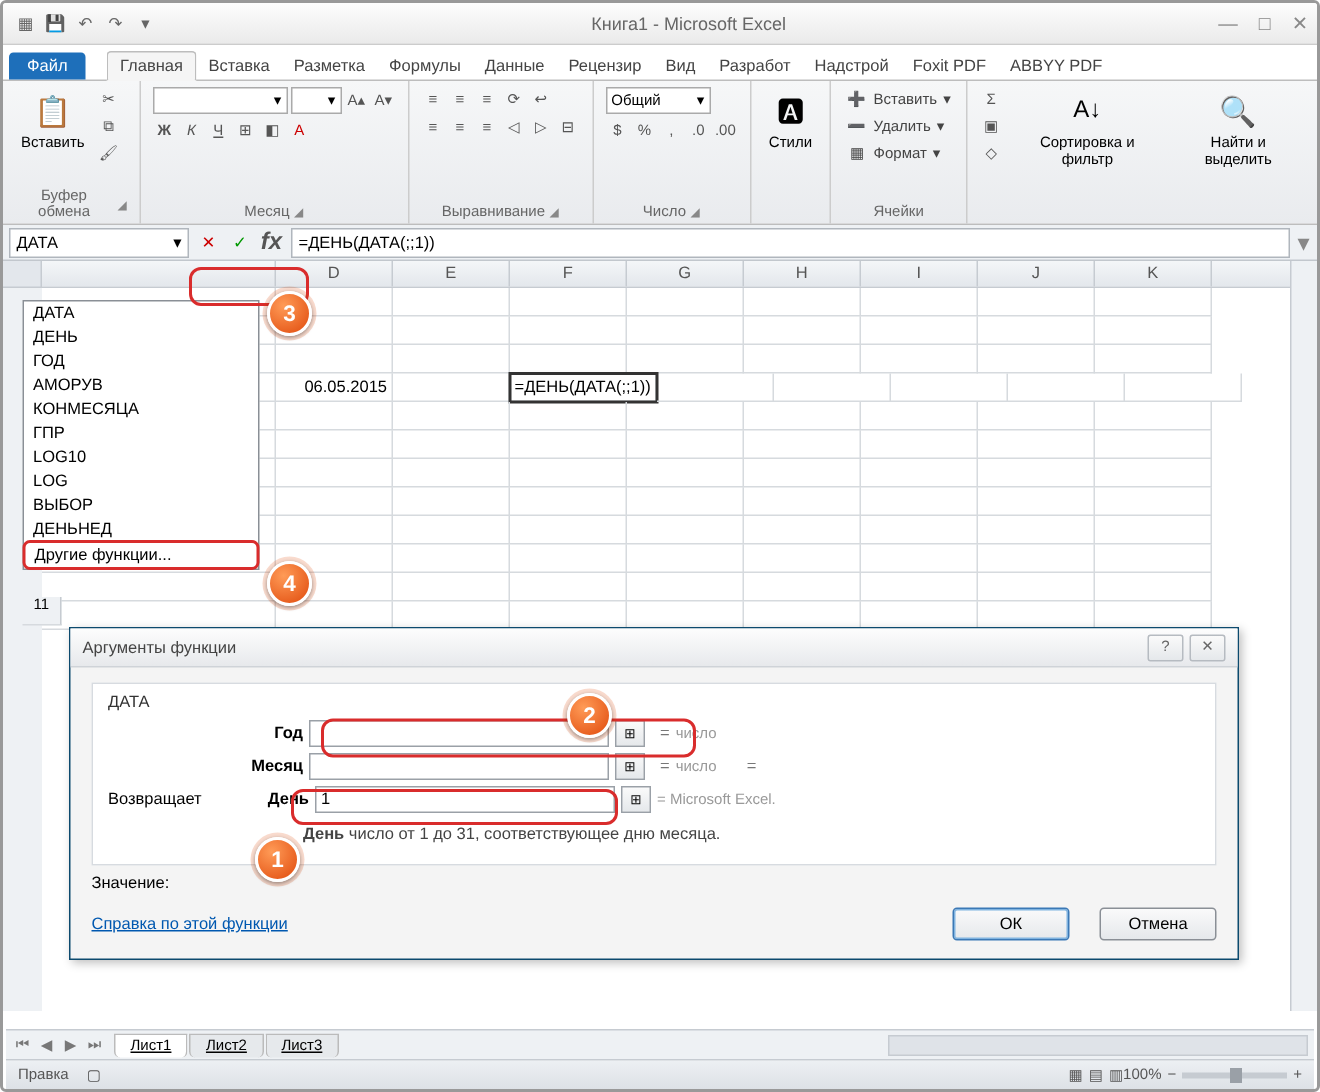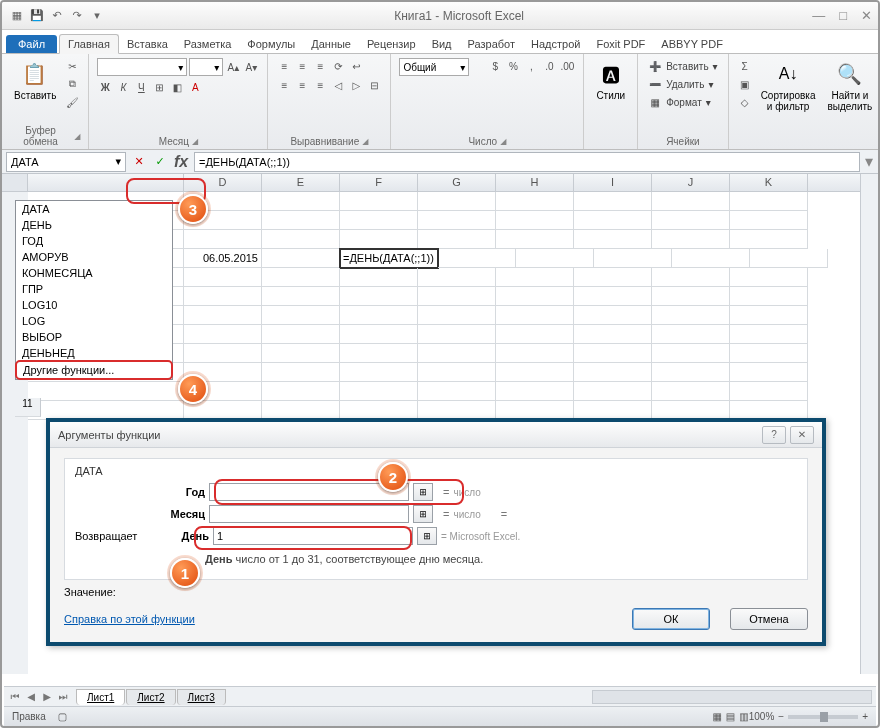--- a/index.html
+++ b/index.html
@@ -8,21 +8,21 @@
 
 .titlebar { height: 28px; background: linear-gradient(#fdfdfd, #eaeaea); display: flex; align-items: center; padding: 0 6px; border-bottom: 1px solid #ccc; }
 .titlebar .qat { display: flex; gap: 2px; align-items: center; }
 .titlebar .qat-item { width: 18px; height: 18px; display: flex; align-items: center; justify-content: center; font-size: 11px; color: #666; }
 .titlebar .title { flex: 1; text-align: center; font-size: 12px; color: #666; }
 .titlebar .winctrl { display: flex; gap: 14px; }
 .titlebar .winctrl span { font-size: 13px; color: #888; cursor: pointer; }
 
 
 .tabs { height: 24px; background: #fff; display: flex; align-items: flex-end; padding-left: 4px; border-bottom: 1px solid #bdbdbd; }
-.tab-file { background: #1e6fba; color: #fff; padding: 3px 12px; font-size: 11px; border-radius: 3px 3px 0 0; margin-right: 2px; }
+.tab-file { background: #1e6fba; color: #fff; padding: 3px 12px; font-size: 11px; border-radius: 3px 3px 0 0; margin-right: 14px; }
 .tab { padding: 3px 8px; font-size: 11px; color: #444; cursor: pointer; }
 .tab.active { background: #f5f5f5; border: 1px solid #bdbdbd; border-bottom: 1px solid #f5f5f5; border-radius: 3px 3px 0 0; margin-bottom: -1px; }
 
 
 .ribbon { height: 96px; background: linear-gradient(#f6f7f8, #e9ebee); border-bottom: 1px solid #bdbdbd; display: flex; font-size: 11px; }
 .group { border-right: 1px solid #ccc; padding: 4px 8px 2px 8px; display: flex; flex-direction: column; justify-content: space-between; }
 .group-label { text-align: center; color: #666; font-size: 10px; padding-top: 2px; display: flex; justify-content: center; align-items: center; gap: 3px; }
 .gl-arrow { font-size: 8px; color: #888; }
 .group-content { flex: 1; display: flex; align-items: flex-start; gap: 4px; }
 .big-btn { display: flex; flex-direction: column; align-items: center; gap: 2px; padding: 2px 4px; }
@@ -58,21 +58,21 @@
 .cell.right { text-align: right; }
 .cell.active { outline: 2px solid #333; outline-offset: -1px; }
 .vscroll { position: absolute; top: 0; right: 0; width: 18px; bottom: 0; background: #eef1f4; border-left: 1px solid #c6cbd1; }
 
 
 .fn-dropdown { position: absolute; top: 198px; left: 13px; width: 158px; background: #fff; border: 1px solid #8a8f96; z-index: 20; font-size: 11px; }
 .fn-item { padding: 2px 6px; cursor: pointer; }
 .fn-other { padding: 2px 6px; border: 2.5px solid #d92c2c; border-radius: 5px; margin: -1px; position: relative; z-index: 25; }
 
 
-.dialog { position: absolute; top: 416px; left: 44px; width: 780px; background: #f4f4f4; border: 4px solid #0c4a6e; box-shadow: 2px 2px 6px rgba(0,0,0,.25); z-index: 30; font-size: 11px; }
+.dialog { position: absolute; top: 416px; left: 44px; width: 780px; background: #f4f4f4; border: 1px solid #0c4a6e; box-shadow: 2px 2px 6px rgba(0,0,0,.25); z-index: 30; font-size: 11px; }
 .dlg-title { height: 26px; background: linear-gradient(#fdfdfd,#e7e9ec); display: flex; align-items: center; padding: 0 8px; border-bottom: 1px solid #cfd3d8; }
 .dlg-title .t { flex: 1; color: #444; }
 .dlg-title .tbtn { width: 24px; height: 18px; border: 1px solid #b6bbc1; background: linear-gradient(#fafafa,#e5e8eb); margin-left: 4px; text-align: center; font-size: 10px; line-height: 16px; color: #666; border-radius: 2px; cursor: pointer; }
 .dlg-body { padding: 10px 14px 4px 14px; }
 .dlg-section { border: 1px solid #d7dbe0; padding: 6px 10px 10px 10px; background: #fff; margin-bottom: 6px; position: relative; }
 .dlg-func { font-size: 11px; color: #333; margin-bottom: 6px; }
 .dlg-row { display: flex; align-items: center; margin-bottom: 4px; gap: 4px; }
 .dlg-row .lbl { width: 130px; text-align: right; font-weight: bold; font-size: 11px; }
 .dlg-row .inp { width: 200px; height: 18px; border: 1px solid #9aa0a7; background: #fff; font-size: 11px; padding: 0 3px; }
 .dlg-row .refbtn { width: 20px; height: 18px; border: 1px solid #9aa0a7; background: linear-gradient(#fafafa,#e5e8eb); display: flex; align-items: center; justify-content: center; font-size: 9px; }
@@ -207,21 +207,21 @@
         <div class="mini">⊟</div>
       </div>
     </div>
     <div class="group-label">
         <span>Выравнивание</span>
         <span class="gl-arrow">◢</span>
       </div>
   </div>
 
   <div class="group">
-    <div class="group-content" style="flex-direction:row;gap:18px;text-align:right;">
+    <div class="group-content" style="flex-direction:column;gap:3px;text-align:right;">
       <div class="font-select" style="width:70px">
           <span>Общий</span>
           <span>▾</span>
         </div>
       <div class="row">
         <div class="mini">$</div>
         <div class="mini">%</div>
         <div class="mini">,</div>
         <div class="mini">.0</div>
         <div class="mini">.00</div>

